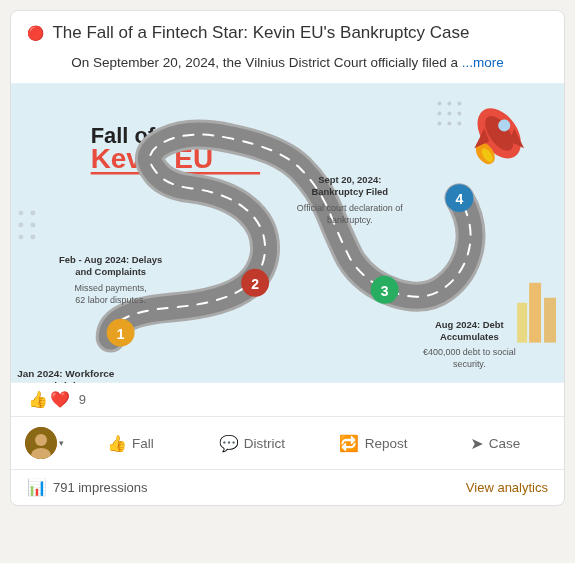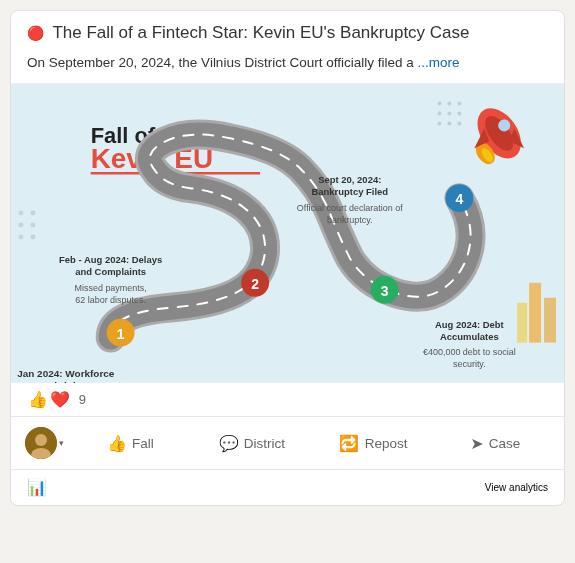--- a/index.html
+++ b/index.html
@@ -31,20 +31,21 @@
     .post-title-text {
       font-size: 17px;
       color: #333;
       font-weight: 400;
     }
     .post-body {
       padding: 4px 16px 10px 16px;
       font-size: 13.5px;
       color: #333;
       line-height: 1.5;
+      text-align: center;
     }
     .more-link {
       color: #0a66c2;
       cursor: pointer;
       font-size: 13.5px;
     }
     .infographic {
       width: 100%;
       background: #e8f4f8;
       position: relative;
@@ -135,22 +136,22 @@
     }
     .bar-chart-icon {
       font-size: 16px;
       color: #555;
     }
     .impressions-text {
       font-size: 13px;
       color: #555;
     }
     .view-analytics {
-      font-size: 10px;
-      color: #000000;
+      font-size: 13px;
+      color: #a16207;
       cursor: pointer;
       font-weight: 500;
     }
     .like-icon {
       color: #0a66c2;
     }
   </style>
 </head>
 <body>
 
@@ -294,16 +295,17 @@
 
     <div class="action-btn">
       <span class="action-icon">➤</span>
       <span>Case</span>
     </div>
   </div>
 
   <div class="impressions-row">
     <div class="impressions-left">
       <span class="bar-chart-icon">📊</span>
+      <span class="impressions-text">791 impressions</span>
     </div>
     <span class="view-analytics">View analytics</span>
   </div>
 </div>
 
 </body></html>

